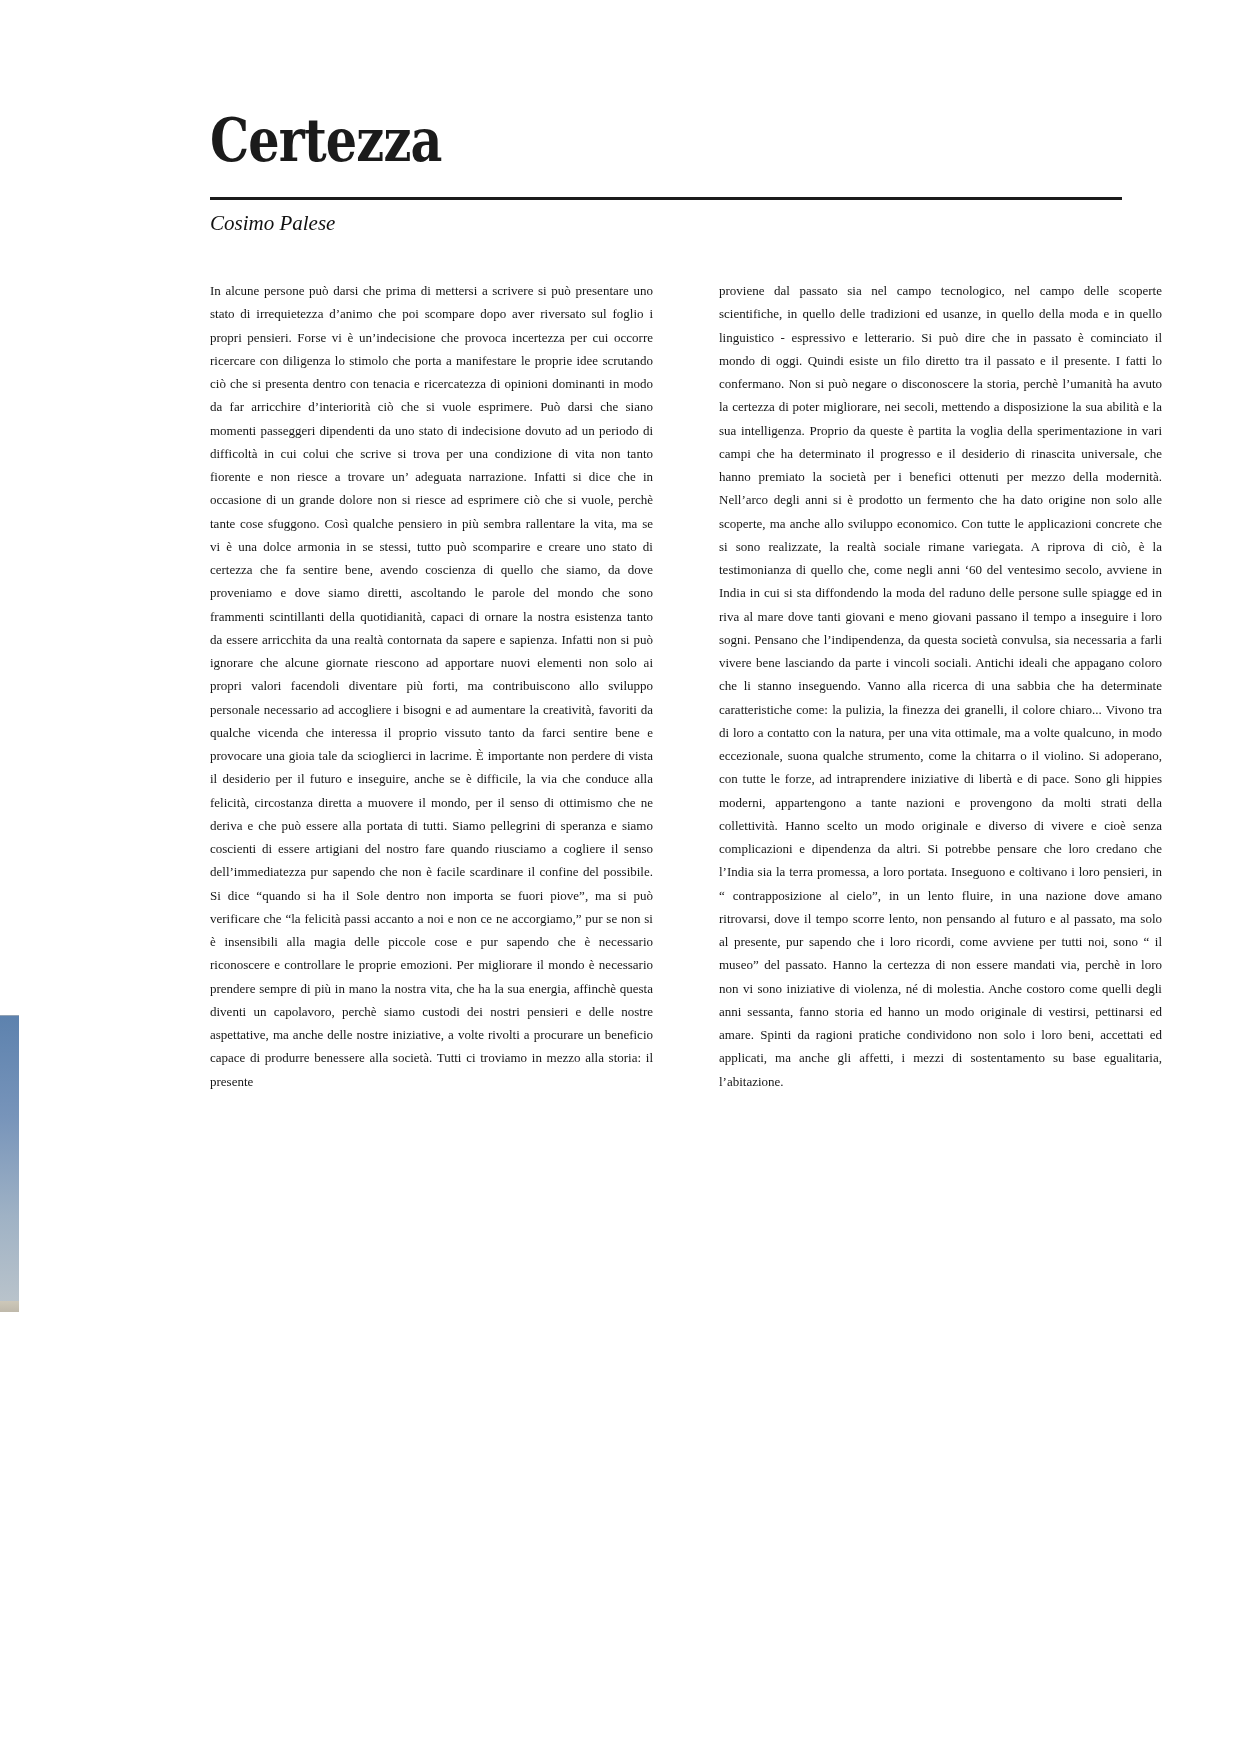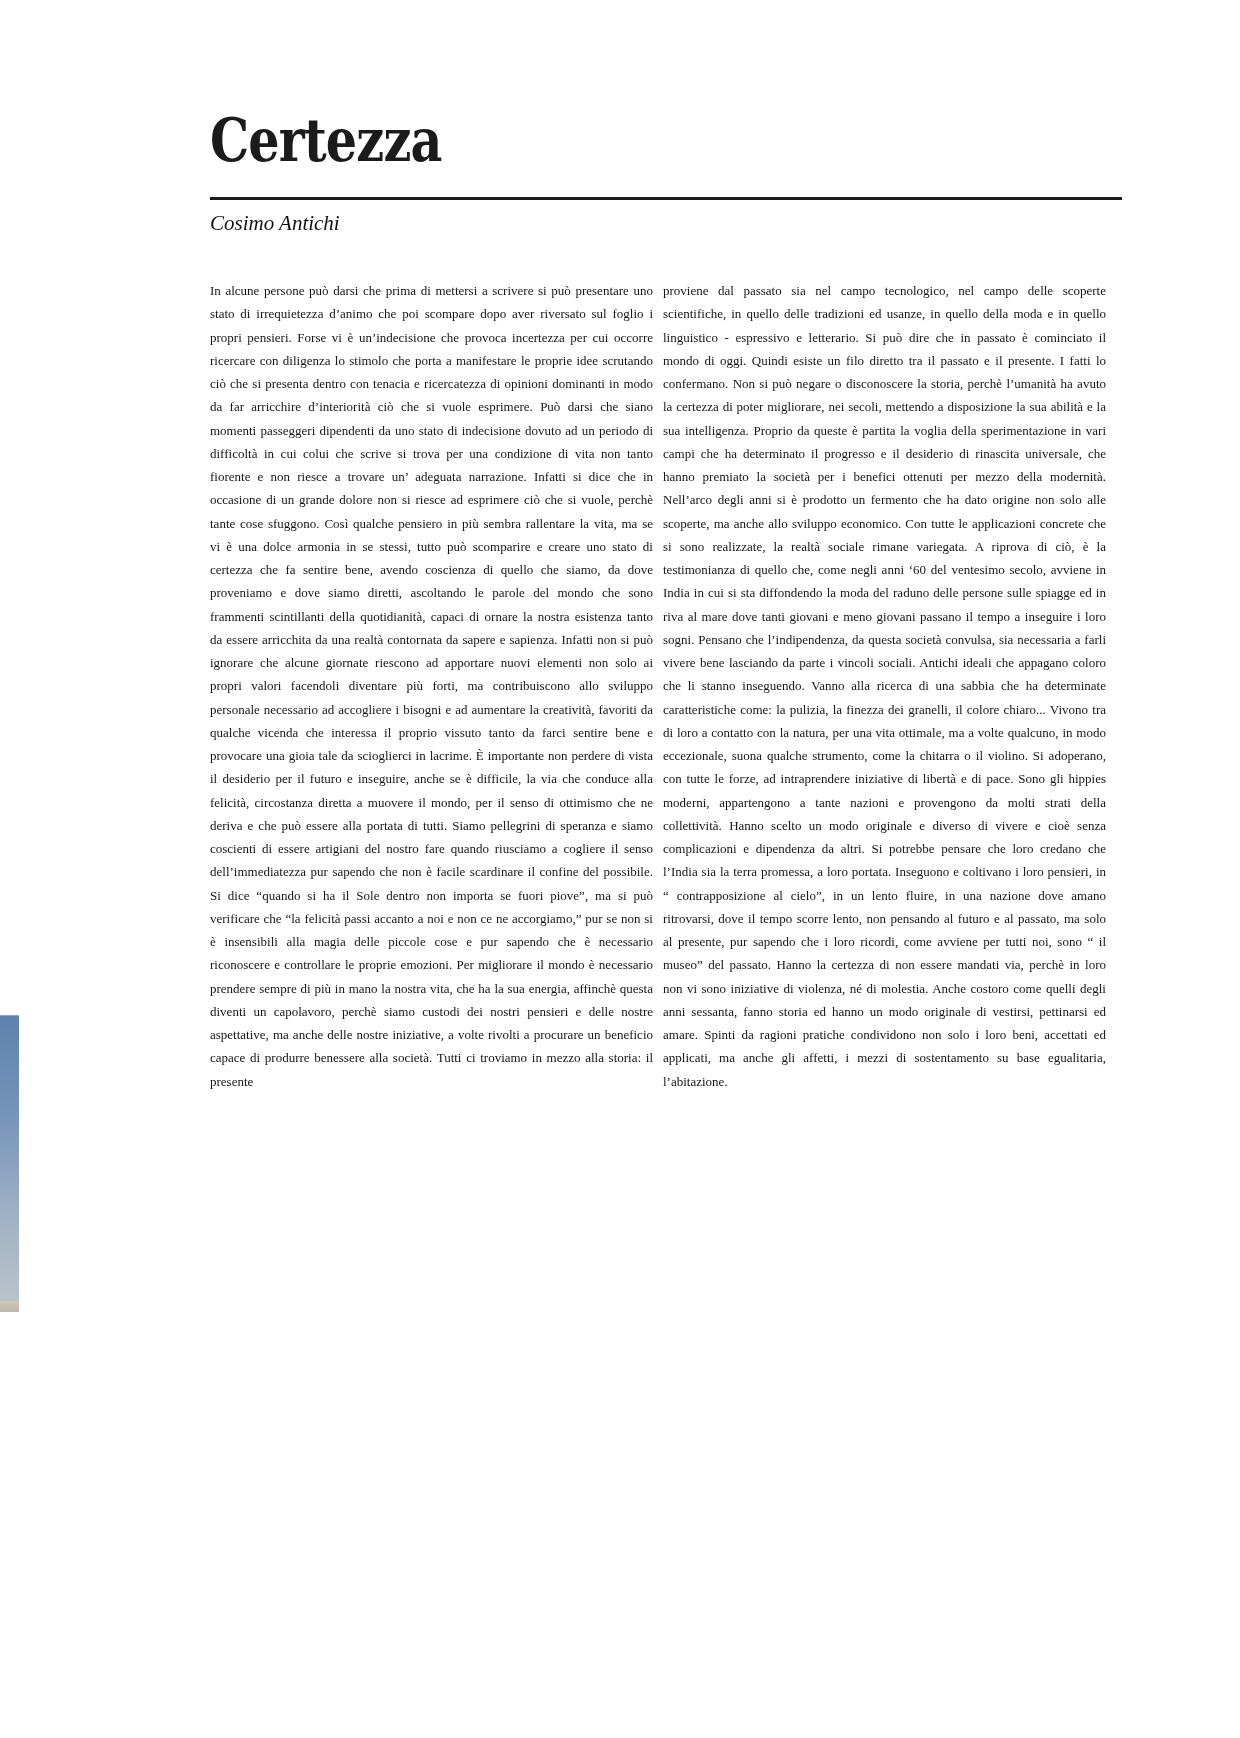--- a/index.html
+++ b/index.html
@@ -54,21 +54,21 @@
     top: 279px;
     width: 443px;
     font-size: 13px;
     line-height: 23.25px;
     text-align: justify;
     text-justify: inter-word;
     color: #151515;
     word-spacing: 0.5px;
   }
   .col-left  { left: 210px; }
-  .col-right { left: 663px; }
+  .col-right { left: 719px; }
 
   
   .photo-strip {
     position: absolute;
     left: 0;
     top: 1015px;
     width: 19px;
     height: 696px;
     overflow: hidden;
   }
@@ -100,19 +100,19 @@
     <div class="photo-sky"></div>
     <div class="photo-building"></div>
     <div class="window-1"></div>
     <div class="window-2"></div>
     <div class="window-3"></div>
     <div class="photo-sea"></div>
   </div>
 
   <h1 class="title">Certezza</h1>
   <div class="title-rule"></div>
-  <p class="author">Cosimo Antichi</p>
+  <p class="author">Cosimo Palese</p>
 
   <div class="col col-left">In alcune persone può darsi che prima di mettersi a scrivere si può presentare uno stato di irrequietezza d’animo che poi scompare dopo aver riversato sul foglio i propri pensieri. Forse vi è un’indecisione che provoca incertezza per cui occorre ricercare con diligenza lo stimolo che porta a manifestare le proprie idee scrutando ciò che si presenta dentro con tenacia e ricercatezza di opinioni dominanti in modo da far arricchire d’interiorità ciò che si vuole esprimere. Può darsi che siano momenti passeggeri dipendenti da uno stato di indecisione dovuto ad un periodo di difficoltà in cui colui che scrive si trova per una condizione di vita non tanto fiorente e non riesce a trovare un’ adeguata narrazione. Infatti si dice che in occasione di un grande dolore non si riesce ad esprimere ciò che si vuole, perchè tante cose sfuggono. Così qualche pensiero in più sembra rallentare la vita, ma se vi è una dolce armonia in se stessi, tutto può scomparire e creare uno stato di certezza che fa sentire bene, avendo coscienza di quello che siamo, da dove proveniamo e dove siamo diretti, ascoltando le parole del mondo che sono frammenti scintillanti della quotidianità, capaci di ornare la nostra esistenza tanto da essere arricchita da una realtà contornata da sapere e sapienza. Infatti non si può ignorare che alcune giornate riescono ad apportare nuovi elementi non solo ai propri valori facendoli diventare più forti, ma contribuiscono allo sviluppo personale necessario ad accogliere i bisogni e ad aumentare la creatività, favoriti da qualche vicenda che interessa il proprio vissuto tanto da farci sentire bene e provocare una gioia tale da scioglierci in lacrime. È importante non perdere di vista il desiderio per il futuro e inseguire, anche se è difficile, la via che conduce alla felicità, circostanza diretta a muovere il mondo, per il senso di ottimismo che ne deriva e che può essere alla portata di tutti. Siamo pellegrini di speranza e siamo coscienti di essere artigiani del nostro fare quando riusciamo a cogliere il senso dell’immediatezza pur sapendo che non è facile scardinare il confine del possibile. Si dice “quando si ha il Sole dentro non importa se fuori piove”, ma si può verificare che “la felicità passi accanto a noi e non ce ne accorgiamo,” pur se non si è insensibili alla magia delle piccole cose e pur sapendo che è necessario riconoscere e controllare le proprie emozioni. Per migliorare il mondo è necessario prendere sempre di più in mano la nostra vita, che ha la sua energia, affinchè questa diventi un capolavoro, perchè siamo custodi dei nostri pensieri e delle nostre aspettative, ma anche delle nostre iniziative, a volte rivolti a procurare un beneficio capace di produrre benessere alla società. Tutti ci troviamo in mezzo alla storia: il presente</div>
 
   <div class="col col-right">proviene dal passato sia nel campo tecnologico, nel campo delle scoperte scientifiche, in quello delle tradizioni ed usanze, in quello della moda e in quello linguistico - espressivo e letterario. Si può dire che in passato è cominciato il mondo di oggi. Quindi esiste un filo diretto tra il passato e il presente. I fatti lo confermano. Non si può negare o disconoscere la storia, perchè l’umanità ha avuto la certezza di poter migliorare, nei secoli, mettendo a disposizione la sua abilità e la sua intelligenza. Proprio da queste è partita la voglia della sperimentazione in vari campi che ha determinato il progresso e il desiderio di rinascita universale, che hanno premiato la società per i benefici ottenuti per mezzo della modernità. Nell’arco degli anni si è prodotto un fermento che ha dato origine non solo alle scoperte, ma anche allo sviluppo economico. Con tutte le applicazioni concrete che si sono realizzate, la realtà sociale rimane variegata. A riprova di ciò, è la testimonianza di quello che, come negli anni ‘60 del ventesimo secolo, avviene in India in cui si sta diffondendo la moda del raduno delle persone sulle spiagge ed in riva al mare dove tanti giovani e meno giovani passano il tempo a inseguire i loro sogni. Pensano che l’indipendenza, da questa società convulsa, sia necessaria a farli vivere bene lasciando da parte i vincoli sociali. Antichi ideali che appagano coloro che li stanno inseguendo. Vanno alla ricerca di una sabbia che ha determinate caratteristiche come: la pulizia, la finezza dei granelli, il colore chiaro... Vivono tra di loro a contatto con la natura, per una vita ottimale, ma a volte qualcuno, in modo eccezionale, suona qualche strumento, come la chitarra o il violino. Si adoperano, con tutte le forze, ad intraprendere iniziative di libertà e di pace. Sono gli hippies moderni, appartengono a tante nazioni e provengono da molti strati della collettività. Hanno scelto un modo originale e diverso di vivere e cioè senza complicazioni e dipendenza da altri. Si potrebbe pensare che loro credano che l’India sia la terra promessa, a loro portata. Inseguono e coltivano i loro pensieri, in “ contrapposizione al cielo”, in un lento fluire, in una nazione dove amano ritrovarsi, dove il tempo scorre lento, non pensando al futuro e al passato, ma solo al presente, pur sapendo che i loro ricordi, come avviene per tutti noi, sono “ il museo” del passato. Hanno la certezza di non essere mandati via, perchè in loro non vi sono iniziative di violenza, né di molestia. Anche costoro come quelli degli anni sessanta, fanno storia ed hanno un modo originale di vestirsi, pettinarsi ed amare. Spinti da ragioni pratiche condividono non solo i loro beni, accettati ed applicati, ma anche gli affetti, i mezzi di sostentamento su base egualitaria, l’abitazione.</div>
 
 </div>
 
 </body></html>

